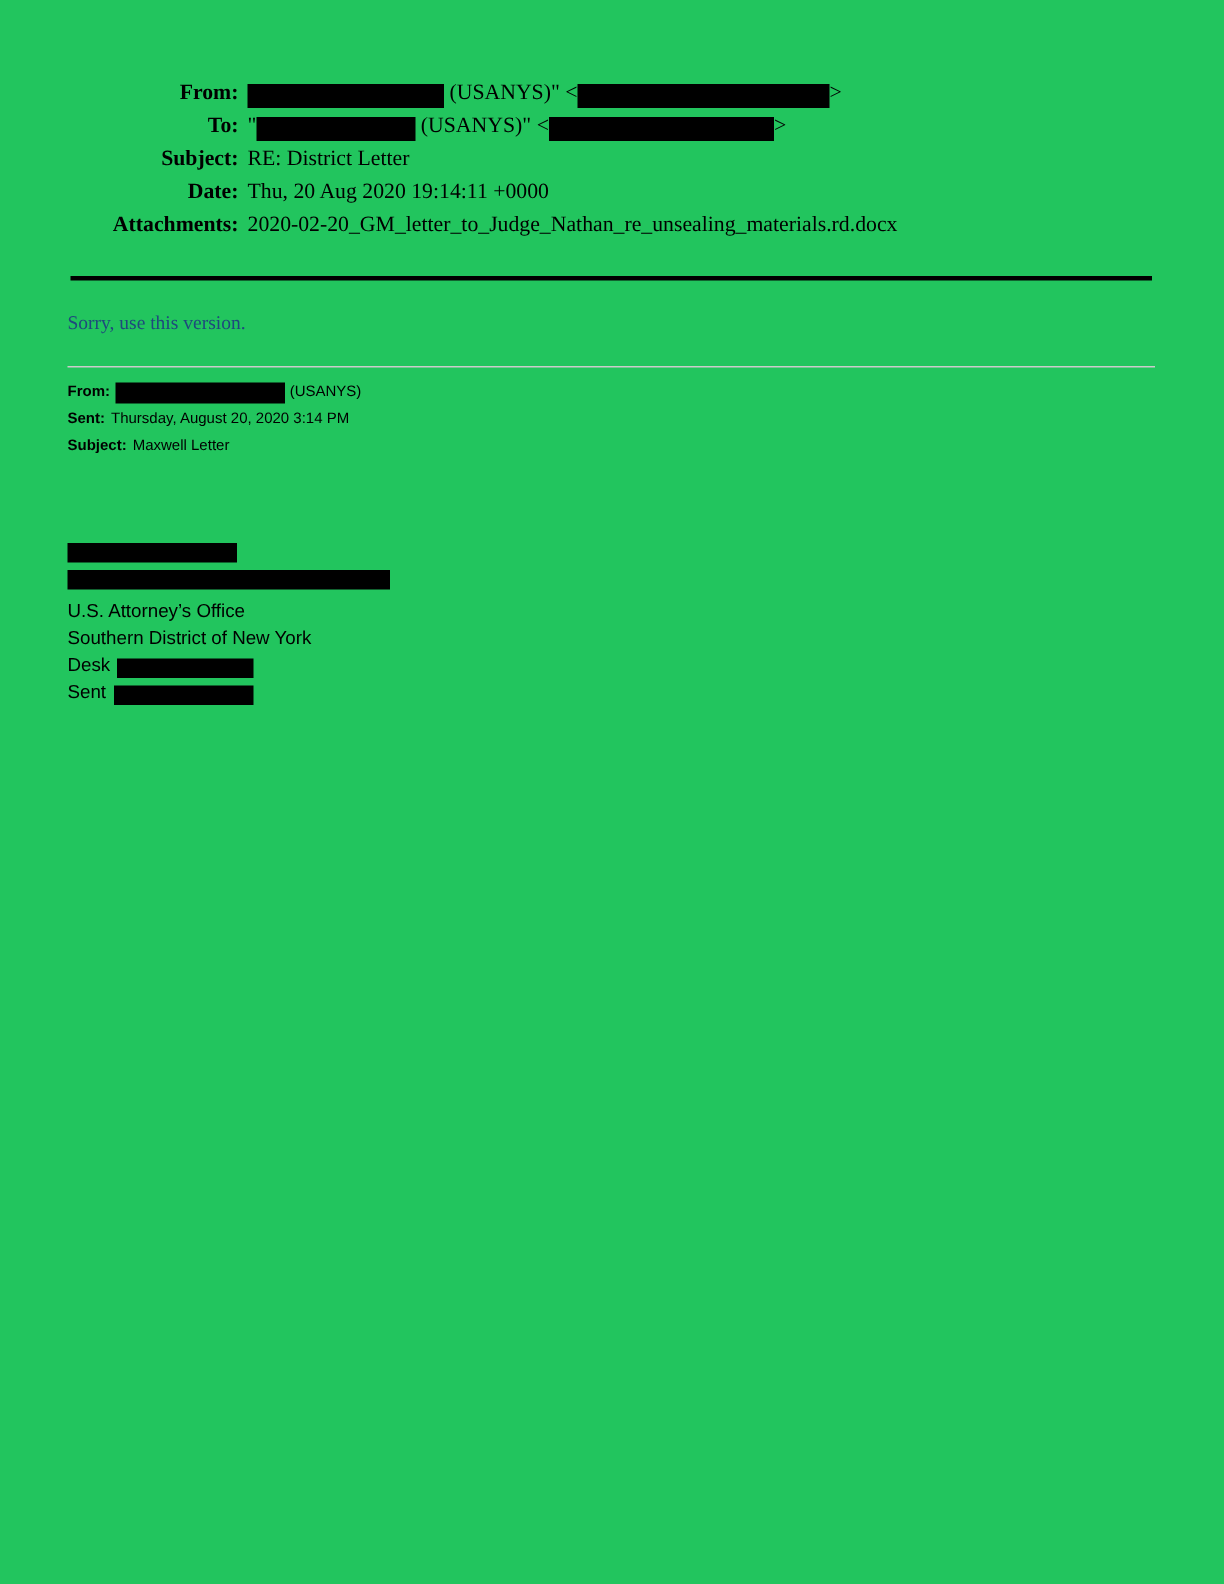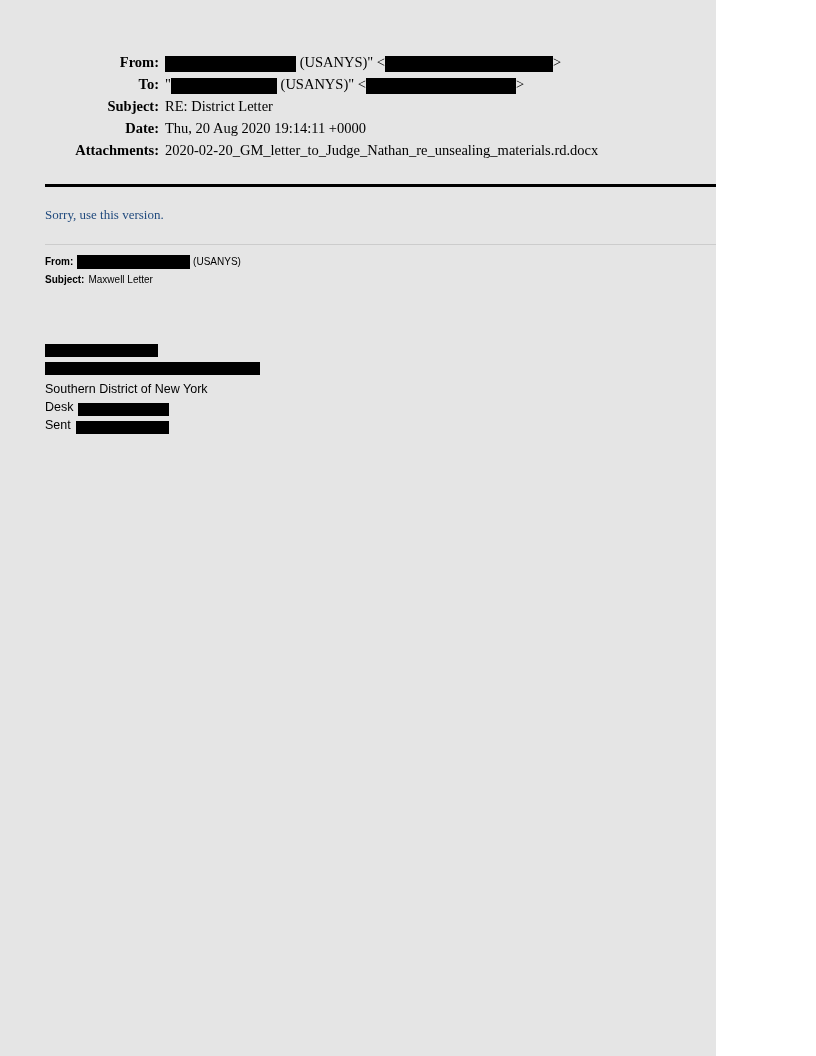--- a/index.html
+++ b/index.html
@@ -1,20 +1,20 @@
 <!DOCTYPE html>
 <html><head>
 <meta charset="utf-8">
 <style>
   html, body { margin: 0; padding: 0; background: #ffffff; }
   .page {
     position: relative;
-    width: 716px;
+    width: 816px;
     height: 1056px;
-    background: #e5e5e5;
+    background: #22c55e;
     overflow: hidden;
     font-family: "Liberation Sans", sans-serif;
     color: #000;
   }
   .content { padding: 54px 46px 0 45px; }
 
   
   .hdr {
     font-family: "Liberation Serif", serif;
     font-size: 14.5px;
@@ -95,25 +95,27 @@
     </div>
 
     <hr class="divider-thick">
 
     <div class="note">Sorry, use this version.</div>
 
     <hr class="divider-thin">
 
     <div class="reply-hdr">
       <div class="row"><span class="lbl">From:</span><span class="redact r-md" style="width:113px"></span><span> (USANYS)</span></div>
+      <div class="row"><span class="lbl">Sent:</span><span>Thursday, August 20, 2020 3:14 PM</span></div>
       <div class="row"><span class="lbl">Subject:</span><span>Maxwell Letter</span></div>
     </div>
 
     <div class="signature">
       <div class="sig-bar b1"></div>
       <div class="sig-bar b2"></div>
+      <div class="sig-row">U.S. Attorney’s Office</div>
       <div class="sig-row">Southern District of New York</div>
       <div class="sig-row"><span class="lbl">Desk</span><span class="redact r-sig" style="width:91px"></span></div>
       <div class="sig-row"><span class="lbl">Sent</span><span class="redact r-sig" style="width:93px"></span></div>
     </div>
 
   </div>
 </div>
 
 </body></html>

